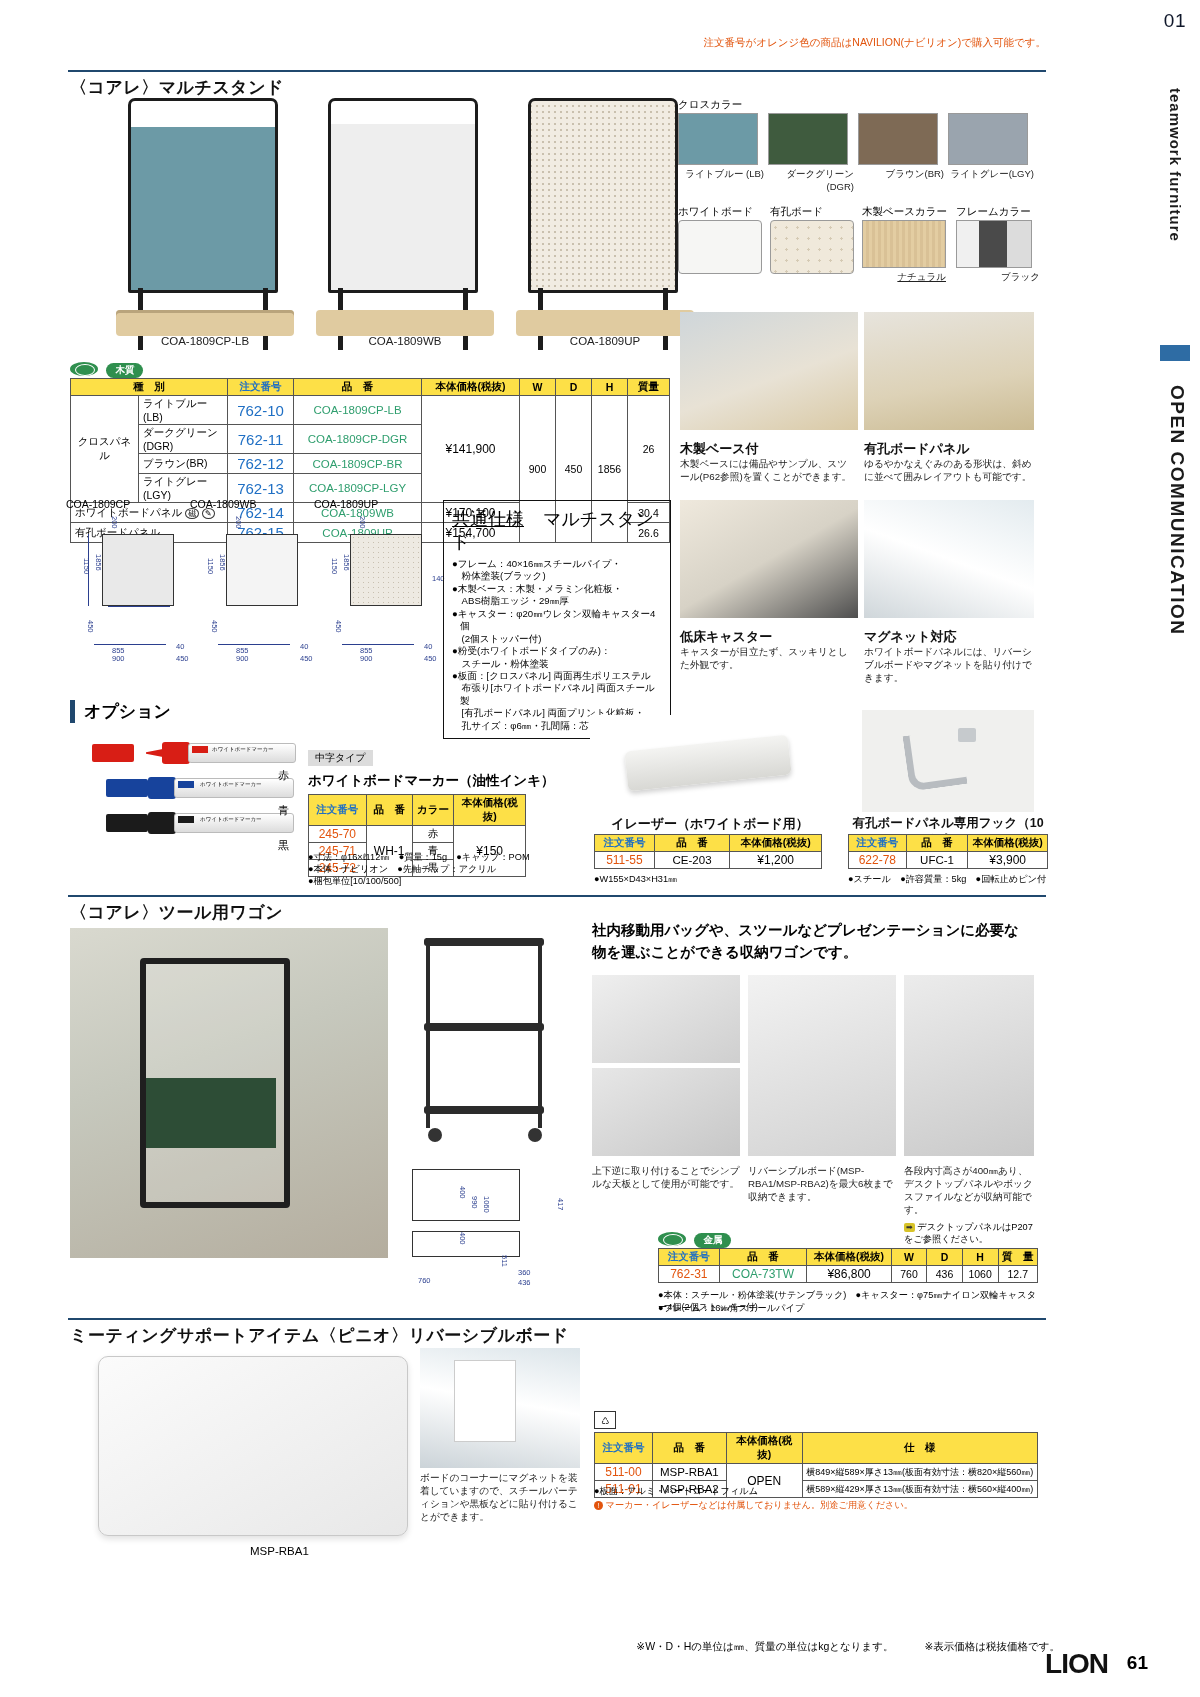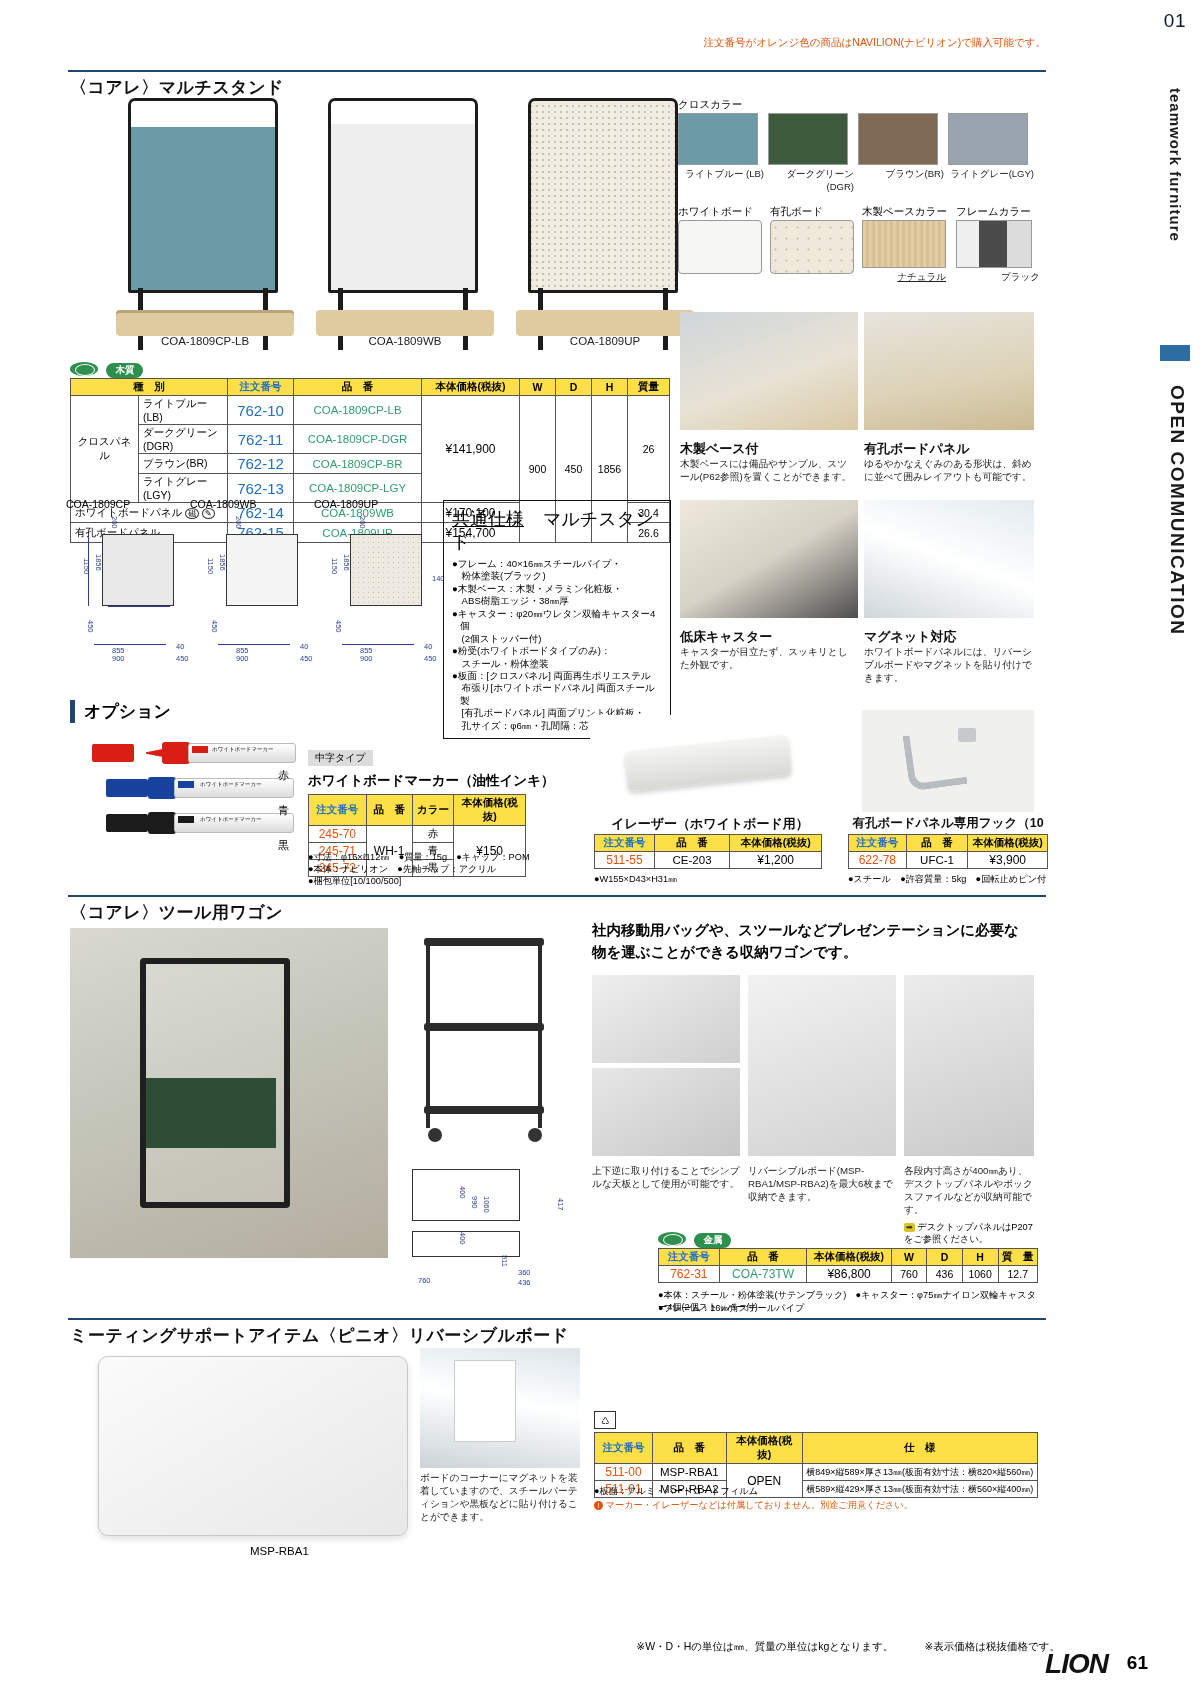--- a/index.html
+++ b/index.html
@@ -70,21 +70,21 @@
   
   .dim { position:absolute; font-size:7.5px; color:#2b3f8f; }
   .dimline { position:absolute; background:#2b3f8f; }
   .dfig { position:absolute; border:1px solid #333; }
 
   
   .bul { font-size:9.2px; line-height:1.3; }
 
   
   #footer-note { left:0; top:1640px; width:1060px; text-align:right; font-size:10.5px; }
-  #brand { position:absolute; right: 92px; top: 1648px; font-size: 28px; font-weight:bold; font-style:italic; letter-spacing:-1px; color:#111; }
+  #brand { position:absolute; right: 92px; top: 1648px; font-size: 28px; font-weight:bold; letter-spacing:-1px; color:#111; }
   #pg-bottom { position:absolute; right:52px; top:1652px; font-size:19px; font-weight:bold; }
 </style>
 </head>
 <body>
 
 <div class="pg" id="side-rail">
   <div id="side-pagenum">01</div>
   <div id="rail-tw" class="vert-text">teamwork furniture</div>
   <div id="rail-tab"></div>
   <div id="rail-oc" class="vert-text">OPEN COMMUNICATION</div>
@@ -260,21 +260,21 @@
 
 <div class="pg" id="spec-box" style="left:443px; top:500px; width:228px;">
   <div class="sp-title">
     <u>共通仕様</u>
     <span style="margin-left:14px;">マルチスタンド</span>
   </div>
   <ul>
     <li>●フレーム：40×16㎜スチールパイプ・</li>
     <li>　粉体塗装(ブラック)</li>
     <li>●木製ベース：木製・メラミン化粧板・</li>
-    <li>　ABS樹脂エッジ・38㎜厚</li>
+    <li>　ABS樹脂エッジ・29㎜厚</li>
     <li>●キャスター：φ20㎜ウレタン双輪キャスター4個</li>
     <li>　(2個ストッパー付)</li>
     <li>●粉受(ホワイトボードタイプのみ)：</li>
     <li>　スチール・粉体塗装</li>
     <li>●板面：[クロスパネル] 両面再生ポリエステル</li>
     <li>　布張り[ホワイトボードパネル] 両面スチール製</li>
     <li>　[有孔ボードパネル] 両面プリント化粧板・</li>
     <li>　孔サイズ：φ6㎜・孔間隔：芯々25㎜ピッチ</li>
   </ul>
 </div>

